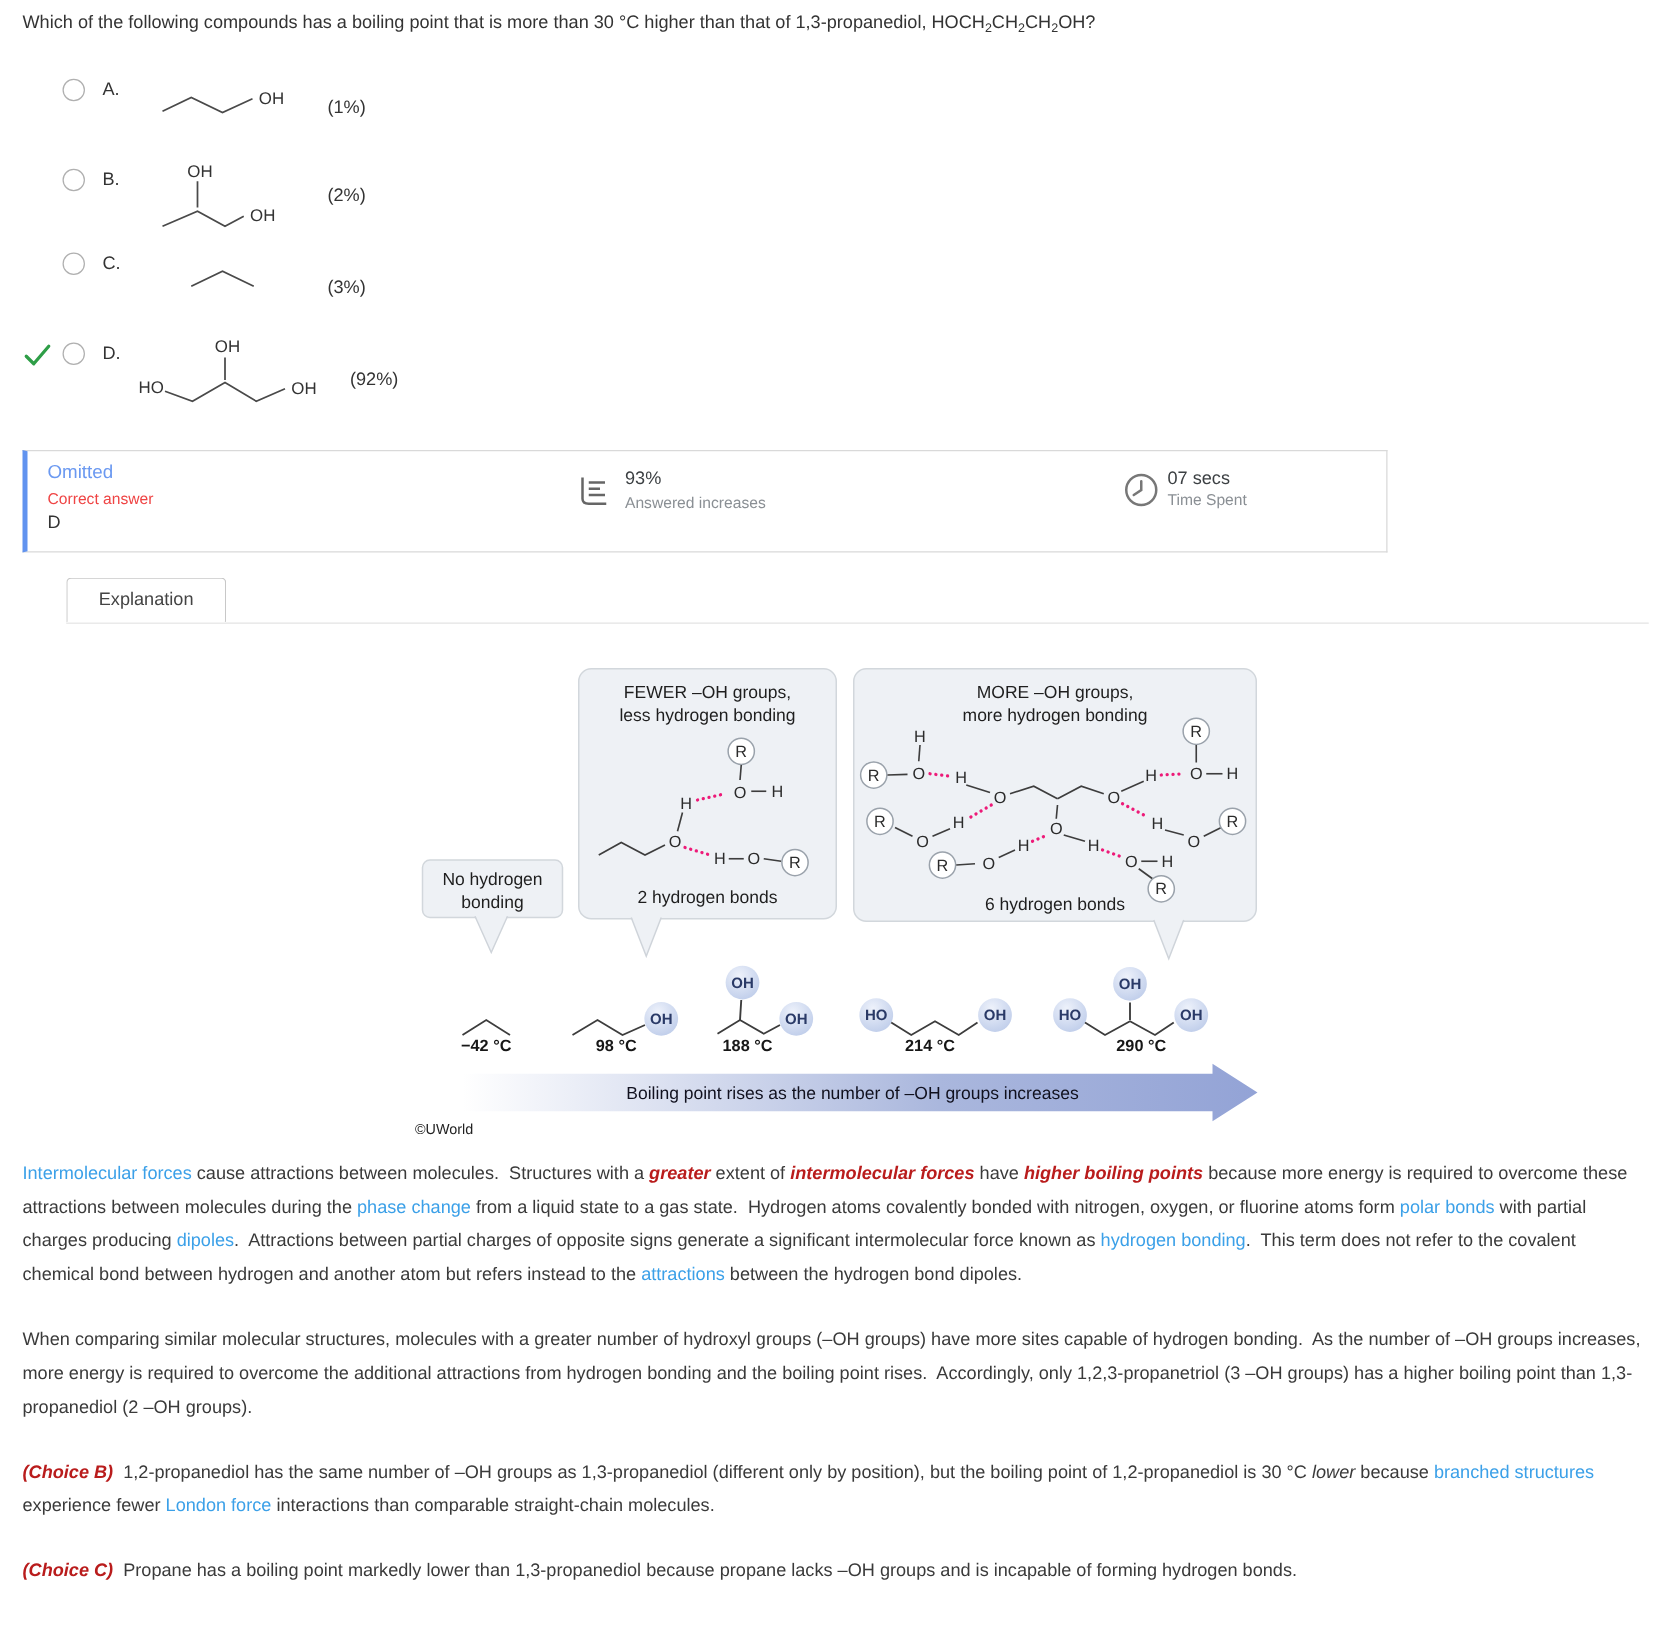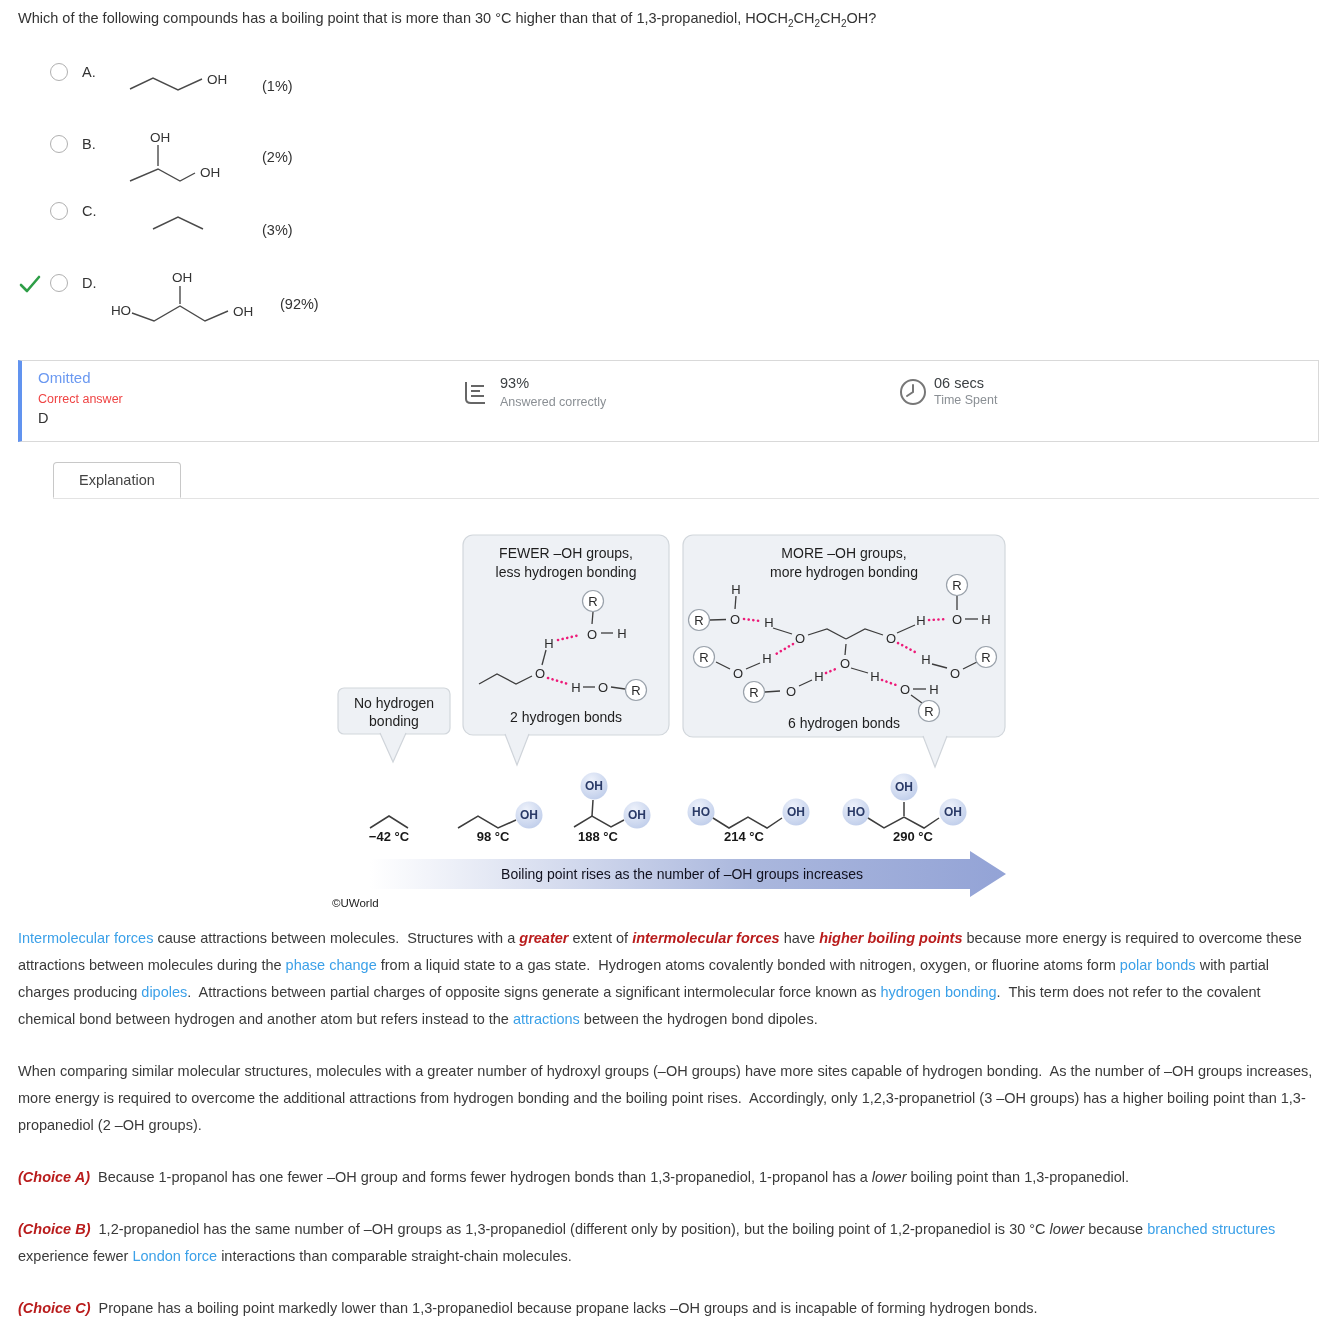--- a/index.html
+++ b/index.html
@@ -23,21 +23,21 @@
   .opt-letter { position:absolute; font-size:14.5px; color:#333; }
   .opt-pct { position:absolute; font-size:14.5px; color:#333; }
   .check { position:absolute; }
 
   svg text { font-family:"Liberation Sans", sans-serif; }
   .opt-bond { stroke:#4a4a4a; stroke-width:1.4; fill:none; }
   .opt-atom { font-size:13.5px; fill:#333; }
 
   
   .result-bar {
-    position:relative; height:82px; width:1301px; margin-top:8px;
+    position:relative; height:82px; width:1092px; margin-top:8px;
     background:#fff; border:1px solid #d9d9d9; border-left:4px solid #6193ef;
   }
   .rb-status { position:absolute; left:16px; top:8px; font-size:15px; color:#6b99f1; }
   .rb-ca-label { position:absolute; left:16px; top:31px; font-size:12.5px; color:#ef4444; }
   .rb-ca-value { position:absolute; left:16px; top:49px; font-size:14.5px; color:#333; }
   .rb-icon { position:absolute; }
   .rb-big { position:absolute; font-size:14.5px; color:#3c4043; }
   .rb-sub { position:absolute; font-size:12.5px; color:#8a8f94; }
 
   
@@ -125,27 +125,27 @@
   <div class="rb-ca-label">Correct answer</div>
   <div class="rb-ca-value">D</div>
 
   <svg class="rb-icon" style="left:440px; top:19px;" width="26" height="26">
     <path d="M4,2 V19 Q4,23 9,23 H23" fill="none" stroke="#666" stroke-width="2"></path>
     <line x1="9" y1="6" x2="22" y2="6" stroke="#666" stroke-width="2"></line>
     <line x1="9" y1="11" x2="18" y2="11" stroke="#666" stroke-width="2"></line>
     <line x1="9" y1="16" x2="22" y2="16" stroke="#666" stroke-width="2"></line>
   </svg>
   <div class="rb-big" style="left:478px; top:14px;text-align:center;">93%</div>
-  <div class="rb-sub" style="left:478px; top:34px;">Answered correctly</div>
+  <div class="rb-sub" style="left:478px; top:34px;">Answered increases</div>
 
   <svg class="rb-icon" style="left:876px; top:16px;" width="30" height="30">
     <circle cx="15" cy="15" r="12" fill="none" stroke="#777" stroke-width="2"></circle>
     <polyline points="15,8 15,15 9,19" fill="none" stroke="#777" stroke-width="2" stroke-linecap="round"></polyline>
   </svg>
-  <div class="rb-big" style="left:912px; top:14px;">06 secs</div>
+  <div class="rb-big" style="left:912px; top:14px;">07 secs</div>
   <div class="rb-sub" style="left:912px; top:32px;">Time Spent</div>
 </div>
 
 <div class="tabbar">
   <div class="tab">Explanation</div>
 </div>
 
 <div class="figure">
 <svg width="692" height="390" viewBox="0 0 692 390">
 
@@ -320,19 +320,18 @@
 
   <text class="copy" x="2" y="382">©UWorld</text>
 </svg>
 </div>
 
 <div class="expl">
   <p><span class="lnk">Intermolecular forces</span><span> cause attractions between molecules.&nbsp; Structures with a </span><span class="b">greater</span><span> extent of </span><span class="b">intermolecular forces</span><span> have </span><span class="b">higher boiling points</span><span> because more energy is required to overcome these attractions between molecules during the </span><span class="lnk">phase change</span><span> from a liquid state to a gas state.&nbsp; Hydrogen atoms covalently bonded with nitrogen, oxygen, or fluorine atoms form </span><span class="lnk">polar bonds</span><span> with partial charges producing </span><span class="lnk">dipoles</span><span>.&nbsp; Attractions between partial charges of opposite signs generate a significant intermolecular force known as </span><span class="lnk">hydrogen bonding</span><span>.&nbsp; This term does not refer to the covalent chemical bond between hydrogen and another atom but refers instead to the </span><span class="lnk">attractions</span><span> between the hydrogen bond dipoles.</span></p>
 
   <p>When comparing similar molecular structures, molecules with a greater number of hydroxyl groups (–OH groups) have more sites capable of hydrogen bonding.&nbsp; As the number of –OH groups increases, more energy is required to overcome the additional attractions from hydrogen bonding and the boiling point rises.&nbsp; Accordingly, only 1,2,3-propanetriol (3 –OH groups) has a higher boiling point than 1,3-propanediol (2 –OH groups).</p>
 
-  <p><span class="b">(Choice A)</span><span>&nbsp; Because 1-propanol has one fewer –OH group and forms fewer hydrogen bonds than 1,3-propanediol, 1-propanol has a </span><span class="i">lower</span><span> boiling point than 1,3-propanediol.</span></p>
 
   <p><span class="b">(Choice B)</span><span>&nbsp; 1,2-propanediol has the same number of –OH groups as 1,3-propanediol (different only by position), but the boiling point of 1,2-propanediol is 30 °C </span><span class="i">lower</span><span> because </span><span class="lnk">branched structures</span><span> experience fewer </span><span class="lnk">London force</span><span> interactions than comparable straight-chain molecules.</span></p>
 
   <p><span class="b">(Choice C)</span><span>&nbsp; Propane has a boiling point markedly lower than 1,3-propanediol because propane lacks –OH groups and is incapable of forming hydrogen bonds.</span></p>
 
 </div>
 
 </body></html>

